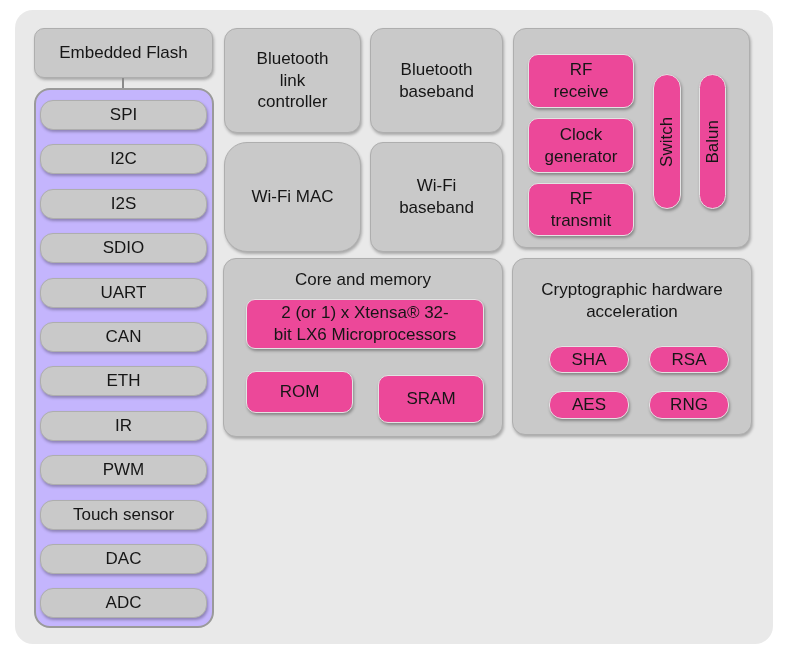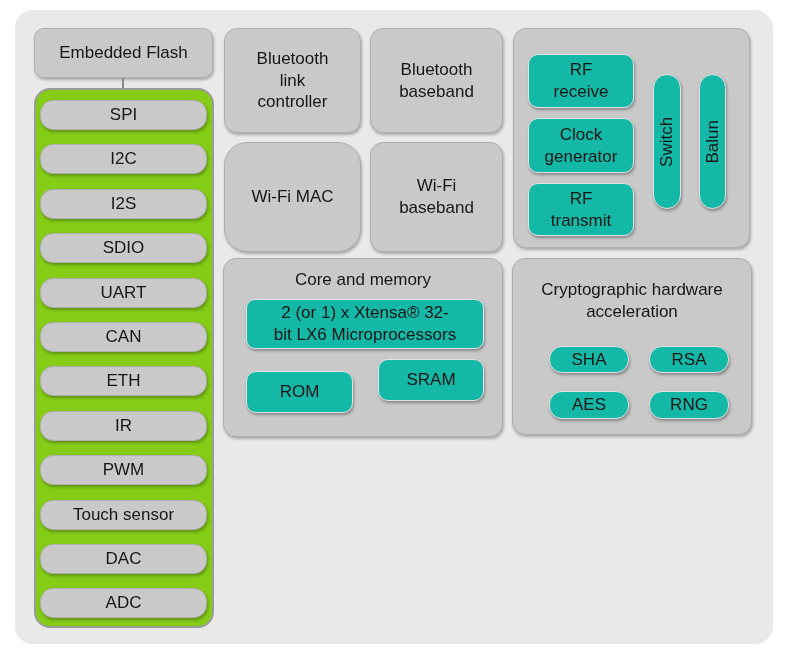--- a/index.html
+++ b/index.html
@@ -14,32 +14,32 @@
   }
   .box{
     position:absolute;display:flex;align-items:center;justify-content:center;
     text-align:center;white-space:pre-line;box-sizing:border-box;border-radius:10px;
   }
   .gray{
     background:#c9c9c9;border:1px solid #aeaeae;
     box-shadow:1px 2px 3px rgba(0,0,0,0.28);
   }
   .white{
-    background:#14b8a6;border:1px solid #e3e3e3;
+    background:#ec4899;border:1px solid #e3e3e3;
     box-shadow:1px 2px 3px rgba(0,0,0,0.33);
   }
   .panel{position:absolute;box-sizing:border-box;border-radius:13px;}
   .panel-title{position:absolute;left:0;width:100%;text-align:center;white-space:pre-line;}
 
   
   .flash{left:19px;top:18px;width:179px;height:50px;}
   .connector{position:absolute;left:107px;top:68px;width:2px;height:21px;background:#8a8a8a;}
   .io-panel{
     position:absolute;left:19px;top:78px;width:180px;height:540px;
-    background:#84cc16;border:2px solid #9a9a9a;border-radius:16px;box-sizing:border-box;
+    background:#c4b5fd;border:2px solid #9a9a9a;border-radius:16px;box-sizing:border-box;
   }
   .pill{left:4px;width:167px;height:30px;border-radius:13px;}
   .p0{top:10px}.p1{top:54px}.p2{top:99px}.p3{top:143px}.p4{top:188px}.p5{top:232px}
   .p6{top:276px}.p7{top:321px}.p8{top:365px}.p9{top:410px}.p10{top:454px}.p11{top:498px}
 
   
   .bt-link{left:209px;top:18px;width:137px;height:105px;border-radius:13px;}
   .bt-bb{left:355px;top:18px;width:133px;height:105px;border-radius:13px;}
   .wifi-mac{left:209px;top:132px;width:137px;height:110px;border-radius:23px;}
   .wifi-bb{left:355px;top:132px;width:133px;height:110px;border-radius:13px;}
@@ -52,21 +52,21 @@
   .vpill{border-radius:14px;}
   .switch{left:139px;top:45px;width:28px;height:135px;}
   .balun{left:185px;top:45px;width:27px;height:135px;}
   .vtext{transform:rotate(-90deg);white-space:nowrap;}
 
   
   .core-panel{left:208px;top:248px;width:280px;height:179px;}
   .core-title{top:10px;}
   .cpu{left:22px;top:40px;width:238px;height:50px;border-radius:9px;}
   .rom{left:22px;top:112px;width:107px;height:42px;}
-  .sram{left:154px;top:100px;width:106px;height:42px;}
+  .sram{left:154px;top:116px;width:106px;height:48px;}
 
   
   .crypto-panel{left:497px;top:248px;width:240px;height:177px;}
   .crypto-title{top:20px;}
   .sha{left:36px;top:87px;width:80px;height:27px;border-radius:13px;}
   .rsa{left:136px;top:87px;width:80px;height:27px;border-radius:13px;}
   .aes{left:36px;top:132px;width:80px;height:28px;border-radius:13px;}
   .rng{left:136px;top:132px;width:80px;height:28px;border-radius:13px;}
 
   

